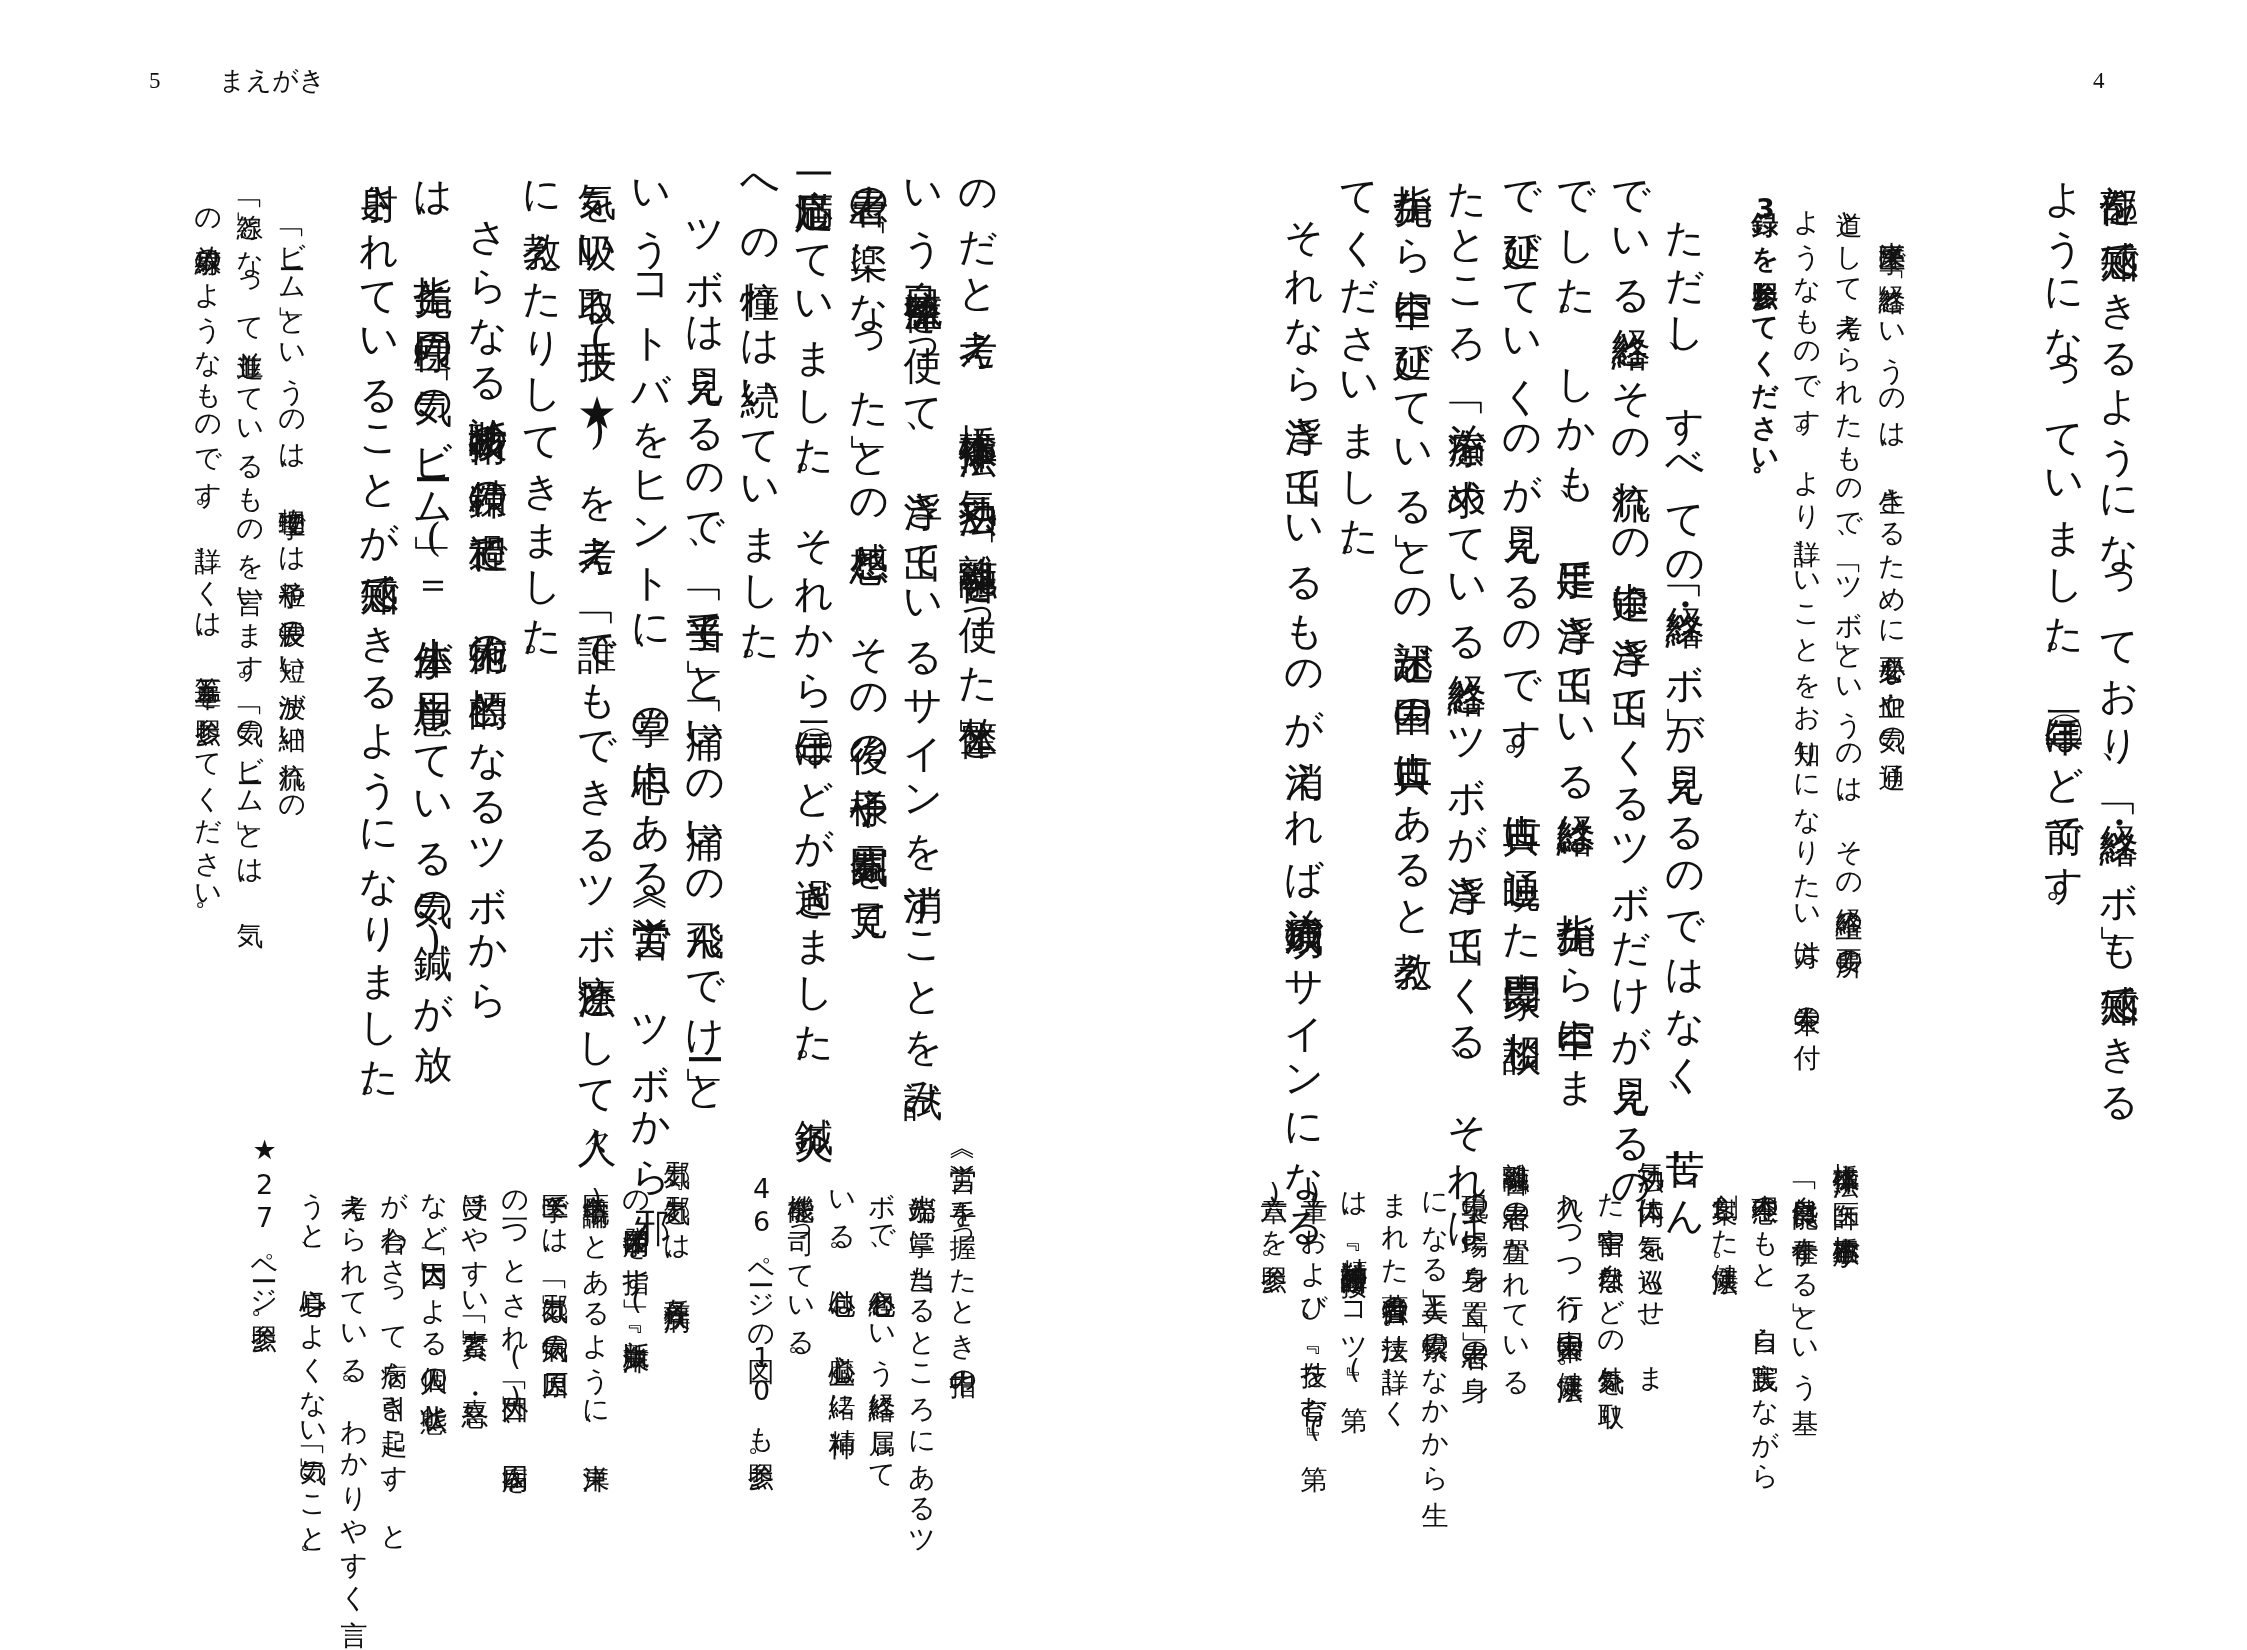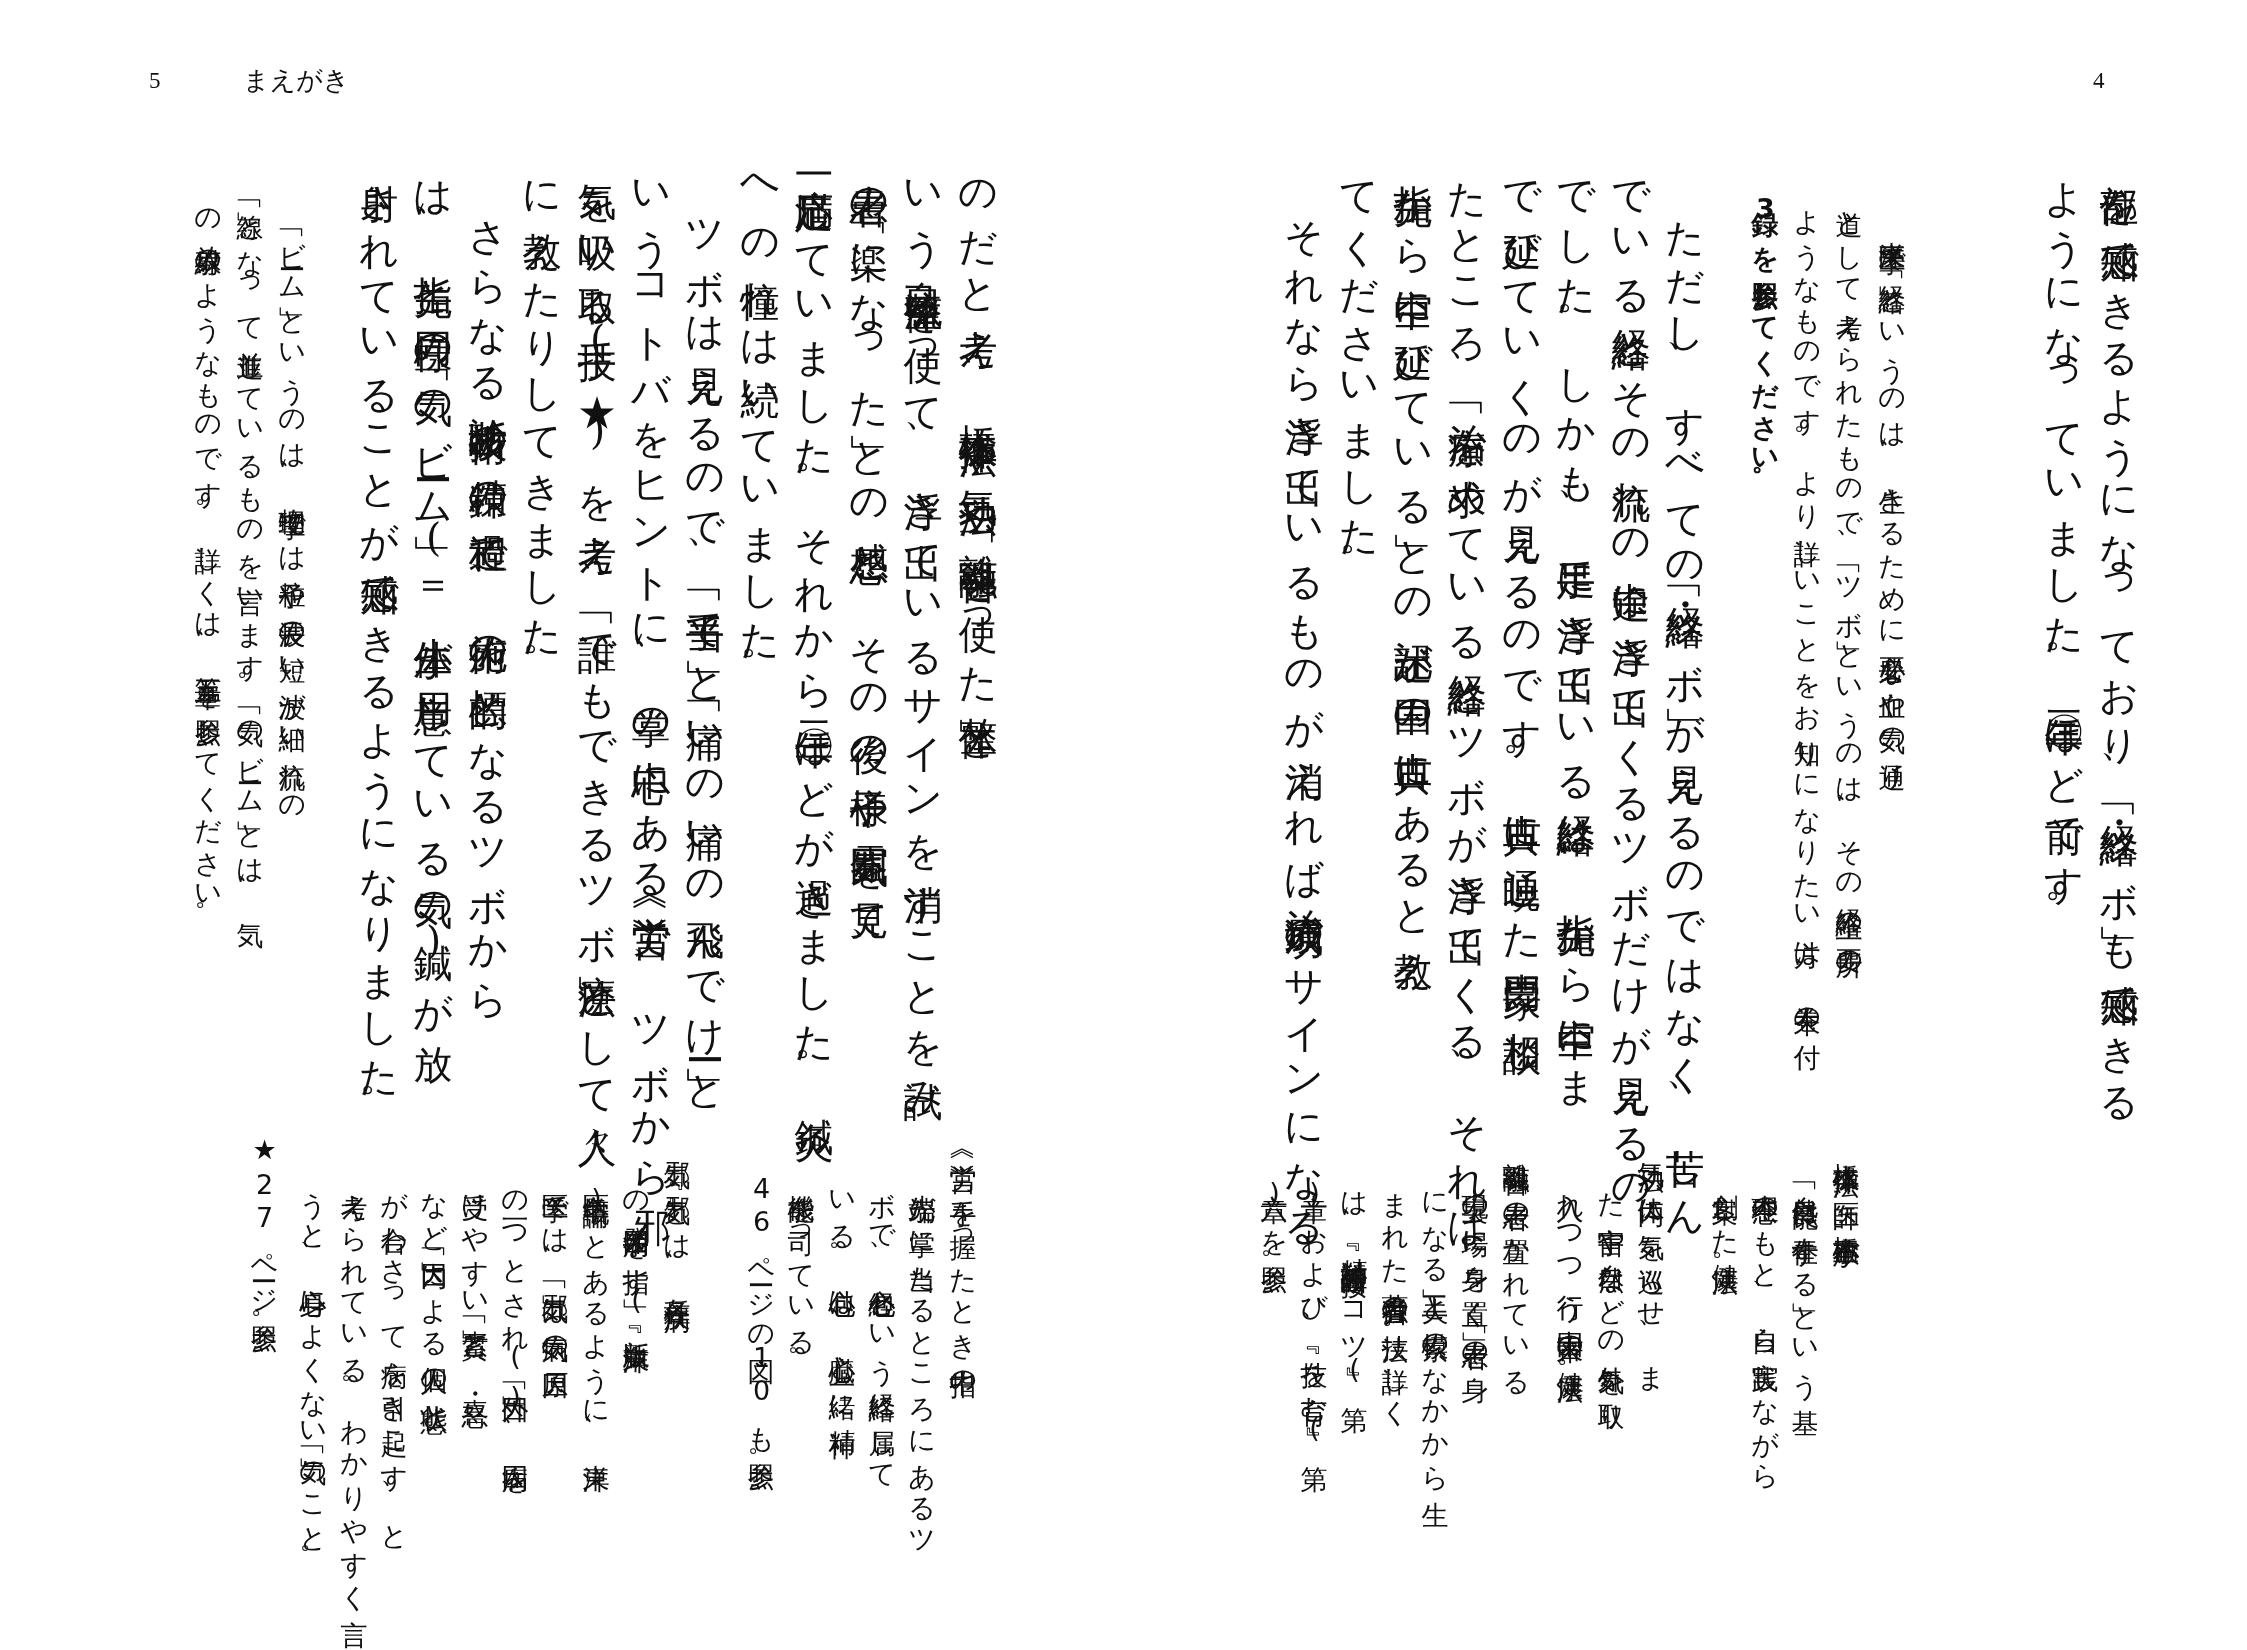--- a/index.html
+++ b/index.html
@@ -8,21 +8,20 @@
     font-family: "DejaVu Serif", "Liberation Serif", serif; color: #111;
   }
   .spread { position: absolute; inset: 0; }
   .page-num {
     position: absolute; top: 68px; font-size: 23px;
     font-family: "Liberation Serif", serif;
   }
   .running-head {
     position: absolute; top: 63px; left: 219px; font-size: 26px;
     font-family: "DejaVu Serif", serif;
-    margin-left: 24px;
   }
   .col {
     position: absolute; writing-mode: vertical-rl; text-orientation: upright;
     white-space: nowrap; line-height: 1;
   }
   .main { font-size: 39px; letter-spacing: 3.7px; top: 154px; }
   .note-body { font-size: 27px; letter-spacing: 2.3px; top: 191px; font-family: "DejaVu Sans", sans-serif; }
   .fn { font-size: 27px; letter-spacing: 2.1px; top: 1141px; font-family: "DejaVu Sans", sans-serif; }
   .bold { font-weight: bold; }
   .indent { padding-top: 39px; }

